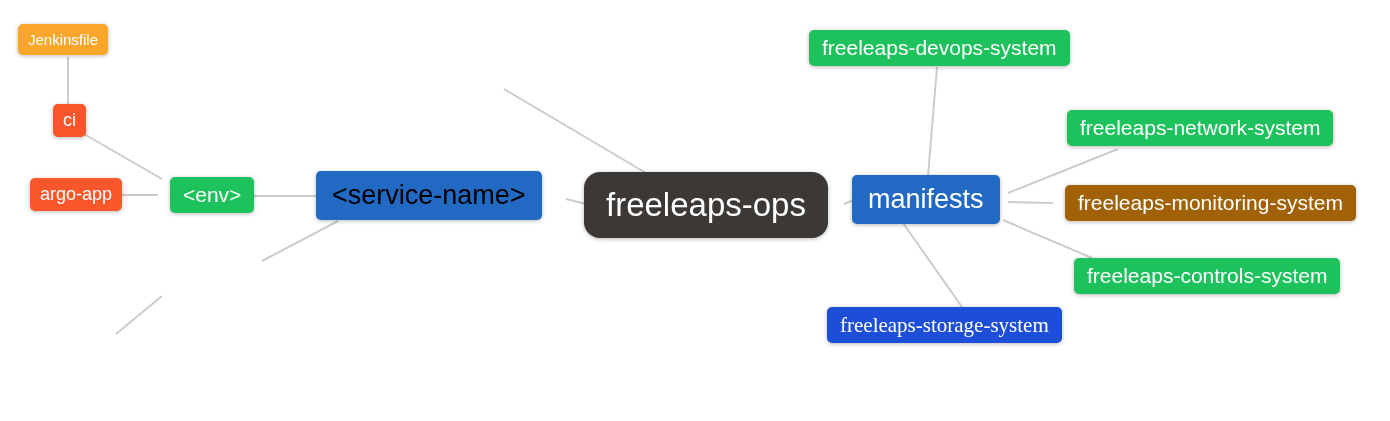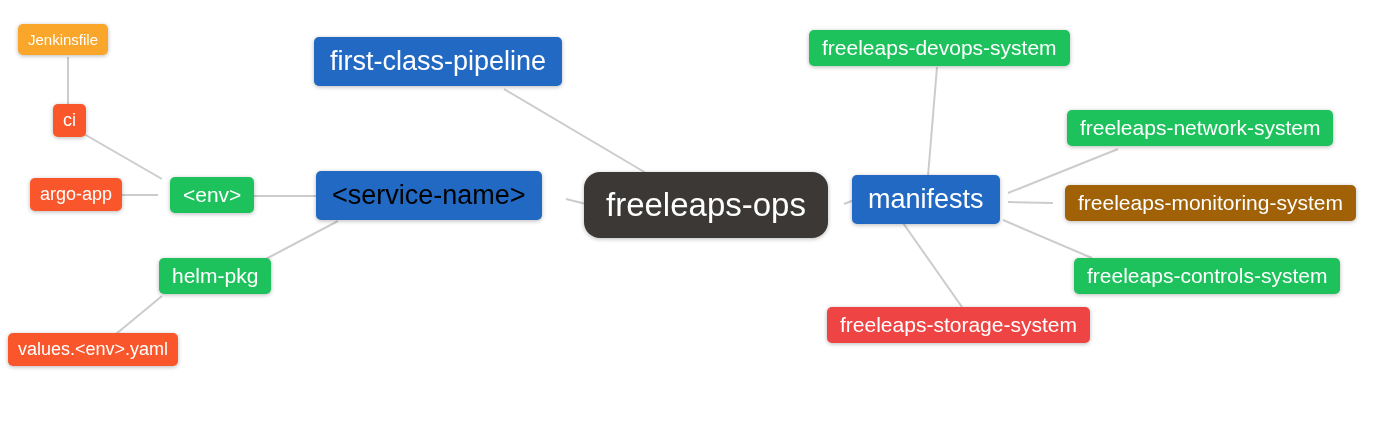--- a/index.html
+++ b/index.html
@@ -47,25 +47,22 @@
     <line x1="1008" y1="193" x2="1118" y2="149" stroke-width="2" stroke="#cccccc"></line>
     <line x1="1008" y1="202" x2="1053" y2="203" stroke-width="2" stroke="#cccccc"></line>
     <line x1="1003" y1="220" x2="1092" y2="258" stroke-width="2" stroke="#cccccc"></line>
     <line x1="903" y1="223" x2="962" y2="307" stroke-width="2" stroke="#cccccc"></line>
   </svg>
 
   <div class="node d4" style="left: 18px; top: 24px; background: rgb(249, 166, 43); color: rgb(255, 255, 255);">Jenkinsfile</div>
   <div class="node d3" style="left: 53px; top: 104px; background: rgb(249, 87, 43); color: rgb(255, 255, 255);">ci</div>
   <div class="node d3" style="left: 30px; top: 178px; background: rgb(249, 87, 43); color: rgb(255, 255, 255);">argo-app</div>
   <div class="node d2" style="left: 158px; top: 177px; background: rgb(29, 194, 93); color: rgb(255, 255, 255);">&lt;env&gt;</div>
-  <div class="node d2" style="left: 147px; top: 258px; background: rgb(29, 194, 93); color: rgb(255, 255, 255);">helm-pkg</div>
-  <div class="node d3" style="left: 8px; top: 333px; background: rgb(249, 87, 43); color: rgb(255, 255, 255);">values.&lt;env&gt;.yaml</div>
-  <div class="node d1" style="left: 314px; top: 37px; background: rgb(33, 105, 194); color: rgb(255, 255, 255);">first-class-pipeline</div>
   <div class="node d1" style="left: 316px; top: 171px; background: rgb(33, 105, 194); color: #000000;">&lt;service-name&gt;</div>
   <div class="node d0" style="left: 584px; top: 172px; background: rgb(59, 56, 53); color: rgb(255, 255, 255); border-radius: 16px;">freeleaps-ops</div>
   <div class="node d1" style="left: 852px; top: 175px; background: rgb(33, 105, 194); color: rgb(255, 255, 255);">manifests</div>
   <div class="node d2" style="left: 797px; top: 30px; background: rgb(29, 194, 93); color: rgb(255, 255, 255);">freeleaps-devops-system</div>
   <div class="node d2" style="left: 1055px; top: 110px; background: rgb(29, 194, 93); color: rgb(255, 255, 255);">freeleaps-network-system</div>
   <div class="node d2" style="left: 1053px; top: 185px; background: #a16207; color: rgb(255, 255, 255);">freeleaps-monitoring-system</div>
   <div class="node d2" style="left: 1062px; top: 258px; background: rgb(29, 194, 93); color: rgb(255, 255, 255);">freeleaps-controls-system</div>
-  <div class="node d2" style="left: 815px; top: 307px; background: #ef4444; color: rgb(255, 255, 255);">freeleaps-storage-system</div>
+  <div class="node d2" style="left: 815px; top: 307px; background: #1d4ed8; color: rgb(255, 255, 255); font-family: Liberation Serif, serif;">freeleaps-storage-system</div>
 
 </div>
 
 </body></html>

